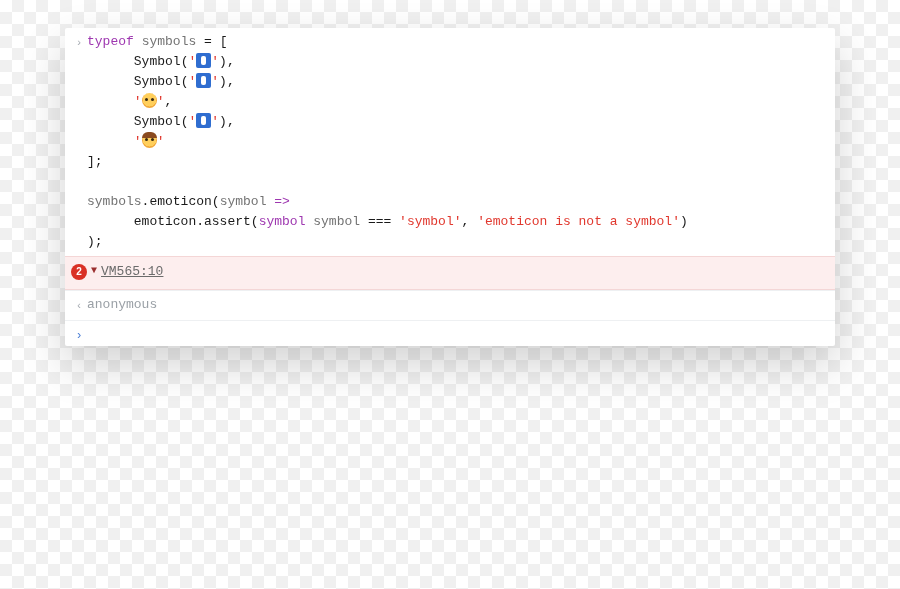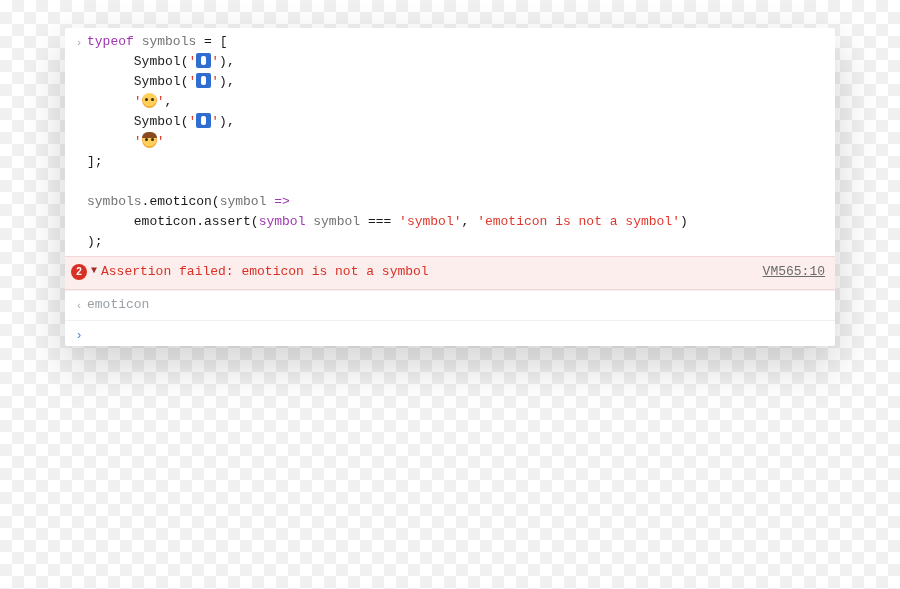--- a/index.html
+++ b/index.html
@@ -143,28 +143,27 @@
 <span></span>
 <span class="tk-var">symbols</span><span class="tk-plain">.emoticon(</span><span class="tk-var">symbol</span><span> </span><span class="tk-arrow">=&gt;</span>
 <span class="tk-plain">      emoticon.assert(</span><span class="tk-kw">symbol</span><span> </span><span class="tk-var">symbol</span><span class="tk-plain"> === </span><span class="tk-str">'symbol'</span><span class="tk-plain">, </span><span class="tk-str">'emoticon is not a symbol'</span><span class="tk-plain">)</span>
 <span class="tk-plain">);</span></div>
   </div>
 
   <div class="err-block">
     <div class="err-head">
       <span class="badge">2</span>
       <span class="tri">▼</span>
-      <span class="err-msg">Assertion failed: emoticon is not a symbol</span>
       <span class="src-link">VM565:10</span>
     </div>
   </div>
 
   <div class="row">
     <div class="gutter">‹</div>
-    <div class="content result-row">emoticon</div>
+    <div class="content result-row">anonymous</div>
   </div>
 
   <div class="row prompt-row">
     <div class="gutter blue">›</div>
     <div class="content"></div>
   </div>
 
 </div>
 
 </body></html>

